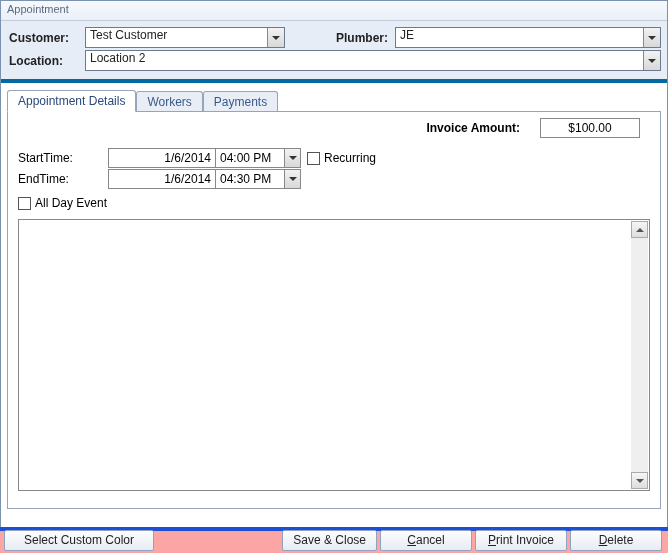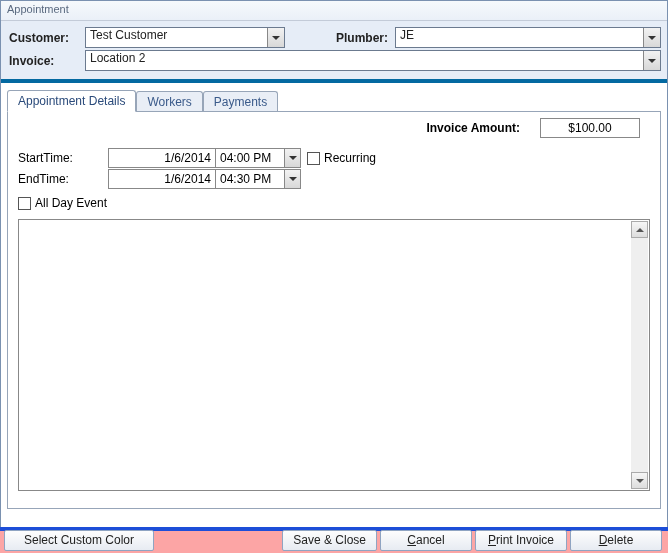--- a/index.html
+++ b/index.html
@@ -202,21 +202,21 @@
     <div style="width:30px"></div>
     <div class="lbl2">Plumber:</div>
     <div class="combo" style="flex:1">
       <div class="val">JE</div>
       <div class="btn">
           <div class="arrow-down"></div>
         </div>
     </div>
   </div>
   <div class="row">
-    <div class="lbl">Invoice:</div>
+    <div class="lbl">Location:</div>
     <div class="combo" style="flex:1">
       <div class="val">Location 2</div>
       <div class="btn">
           <div class="arrow-down"></div>
         </div>
     </div>
   </div>
 </div>
 
 <div class="tabs">

